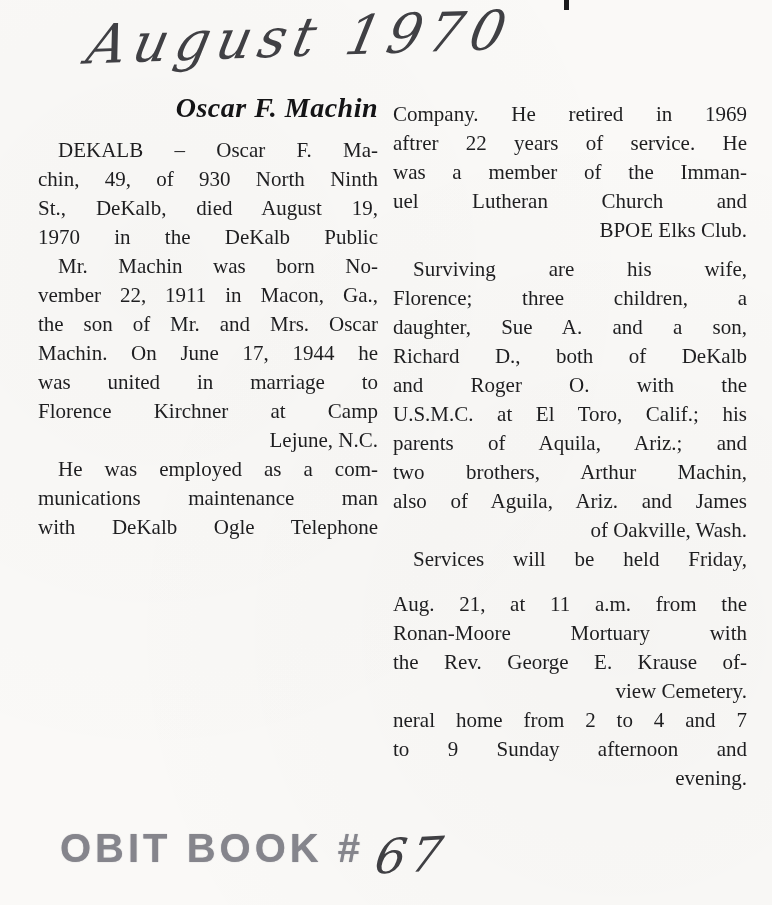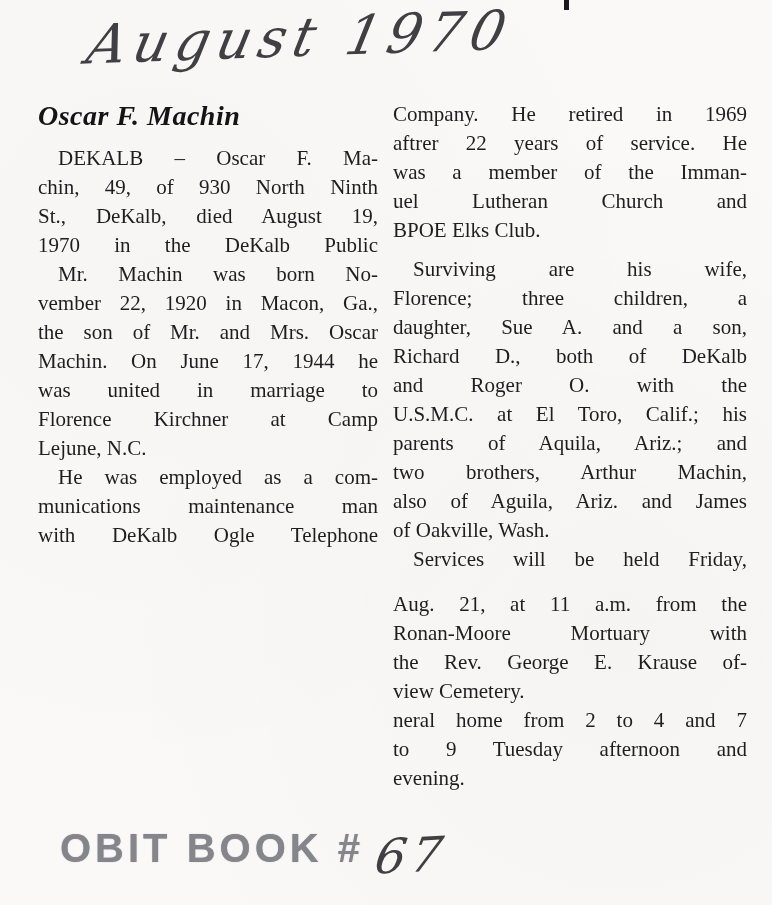--- a/index.html
+++ b/index.html
@@ -45,36 +45,36 @@
     position: absolute;
     left: 38px; top: 92px;
     width: 709px;
     display: flex;
     gap: 15px;
   }
   .column { color: var(--ink); }
   .column.left  { width: 340px; }
   .column.right { width: 354px; padding-top: 8px; }
   .title {
-    margin: 8px 0 12px 0;
+    margin: 0 0 12px 0;
     font-family: "Liberation Serif", serif;
     font-weight: bold;
     font-style: italic;
     font-size: 28px;
     line-height: 32px;
-    text-align: left;
+    text-align: right;
     letter-spacing: 0.5px;
     color: #141416;
   }
   .col-body {
     font-size: 21px;
   }
   .line {
     line-height: 29px;
-    text-align: left;
+    text-align: right;
   }
   .line.just {
     text-align: justify;
     text-align-last: justify;
     text-justify: inter-word;
   }
   .line.ind { padding-left: 20px; }
   .block.gap-sm { margin-top: 10px; }
   .block.gap-lg { margin-top: 16px; }
   .stamp-row {
@@ -116,21 +116,21 @@
       <h1 class="title">Oscar F. Machin</h1>
       <div class="col-body">
           <div class="block">
             <div class="line just ind">DEKALB – Oscar F. Ma-</div>
             <div class="line just">chin, 49, of 930 North Ninth</div>
             <div class="line just">St., DeKalb, died August 19,</div>
             <div class="line just">1970 in the DeKalb Public</div>
           </div>
           <div class="block">
             <div class="line just ind">Mr. Machin was born No-</div>
-            <div class="line just">vember 22, 1920 in Macon, Ga.,</div>
+            <div class="line just">vember 22, 1911 in Macon, Ga.,</div>
             <div class="line just">the son of Mr. and Mrs. Oscar</div>
             <div class="line just">Machin. On June 17, 1944 he</div>
             <div class="line just">was united in marriage to</div>
             <div class="line just">Florence Kirchner at Camp</div>
             <div class="line">Lejune, N.C.</div>
           </div>
           <div class="block">
             <div class="line just ind">He was employed as a com-</div>
             <div class="line just">munications maintenance man</div>
             <div class="line just">with DeKalb Ogle Telephone</div>
@@ -162,21 +162,21 @@
             <div class="line just ind">Services will be held Friday,</div>
           </div>
           <div class="block gap-lg">
             <div class="line just">Aug. 21, at 11 a.m. from the</div>
             <div class="line just">Ronan-Moore Mortuary with</div>
             <div class="line just">the Rev. George E. Krause of-</div>
             <div class="line">view Cemetery.</div>
           </div>
           <div class="block">
             <div class="line just">neral home from 2 to 4 and 7</div>
-            <div class="line just">to 9 Tuesday afternoon and</div>
+            <div class="line just">to 9 Sunday afternoon and</div>
             <div class="line">evening.</div>
           </div>
         </div>
     </div>
   </div>
 
   <div class="stamp-row">
     <span class="stamp">OBIT BOOK #</span>
     <span class="pen-number">67</span>
   </div>

